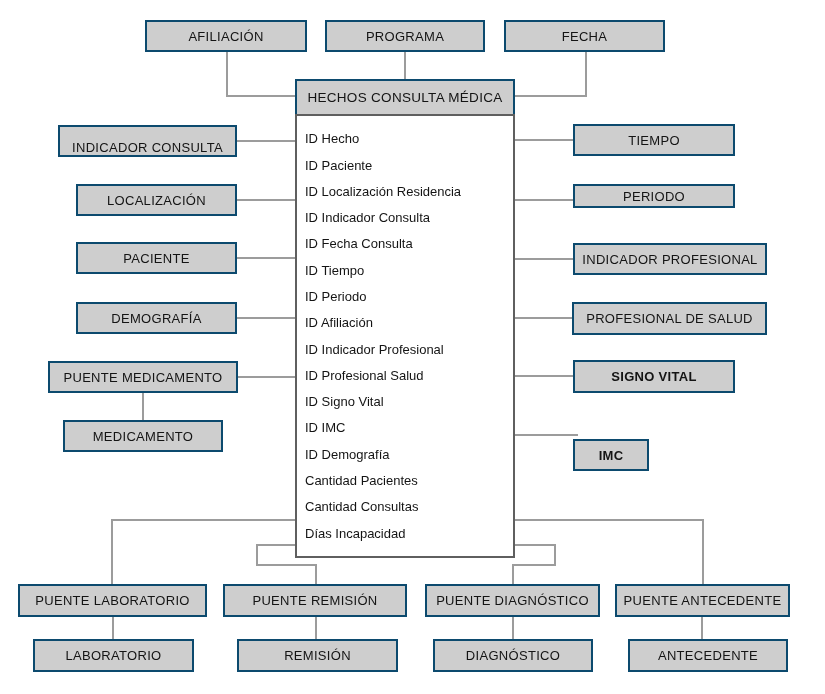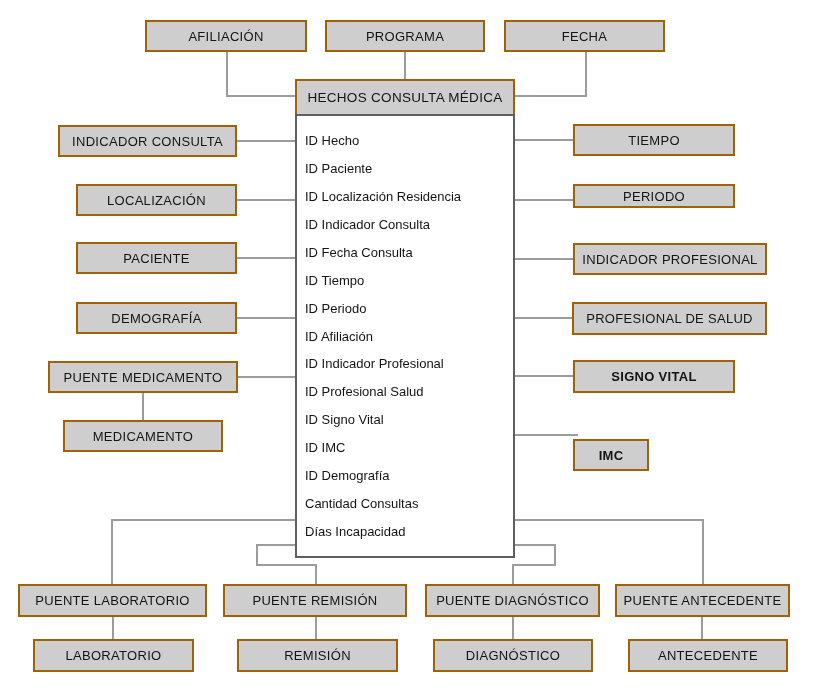--- a/index.html
+++ b/index.html
@@ -8,21 +8,21 @@
     width:825px; height:694px;
     background:#ffffff;
     font-family:"Liberation Sans", sans-serif;
     overflow:hidden;
   }
   .hl { position:absolute; height:2px; background:#9c9c9c; }
   .vl { position:absolute; width:2px;  background:#9c9c9c; }
   .box {
     position:absolute;
     background:#cecece;
-    border:2px solid #a16207;
+    border:2px solid #0c4a6e;
     box-sizing:border-box;
     display:flex; align-items:center; justify-content:center;
     font-size:13px; color:#141414;
     letter-spacing:.3px;
     text-align:center;
     white-space:nowrap;
   }
   .bold { font-weight:bold; }
   .fact-header {
     left:295px; top:79px; width:220px; height:37px;
@@ -93,21 +93,21 @@
   <div class="box" style="left:145px; top:20px; width:162px; height:32px;">
       <span>AFILIACIÓN</span>
     </div>
   <div class="box" style="left:325px; top:20px; width:160px; height:32px;">
       <span>PROGRAMA</span>
     </div>
   <div class="box" style="left:504px; top:20px; width:161px; height:32px;">
       <span>FECHA</span>
     </div>
 
-  <div class="box" style="left:58px; top:125px; width:179px; height:32px;">
+  <div class="box" style="left:58px; top:125px; width:179px; height:32px;align-items:flex-end;">
       <span>INDICADOR CONSULTA</span>
     </div>
   <div class="box" style="left:76px; top:184px; width:161px; height:32px;">
       <span>LOCALIZACIÓN</span>
     </div>
   <div class="box" style="left:76px; top:242px; width:161px; height:32px;">
       <span>PACIENTE</span>
     </div>
   <div class="box" style="left:76px; top:302px; width:161px; height:32px;">
       <span>DEMOGRAFÍA</span>
@@ -173,17 +173,18 @@
     <div class="field">ID Indicador Consulta</div>
     <div class="field">ID Fecha Consulta</div>
     <div class="field">ID Tiempo</div>
     <div class="field">ID Periodo</div>
     <div class="field">ID Afiliación</div>
     <div class="field">ID Indicador Profesional</div>
     <div class="field">ID Profesional Salud</div>
     <div class="field">ID Signo Vital</div>
     <div class="field">ID IMC</div>
     <div class="field">ID Demografía</div>
+    <div class="field">Cantidad Pacientes</div>
     <div class="field">Cantidad Consultas</div>
     <div class="field">Días Incapacidad</div>
   </div>
 
 </div>
 
 </body></html>

